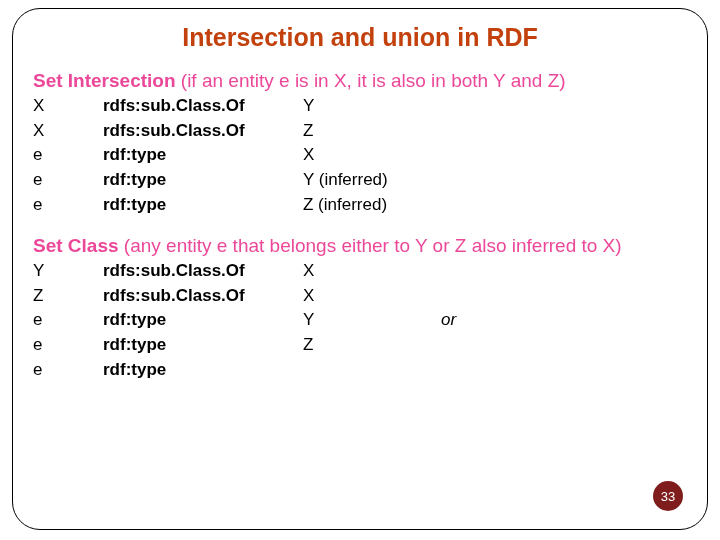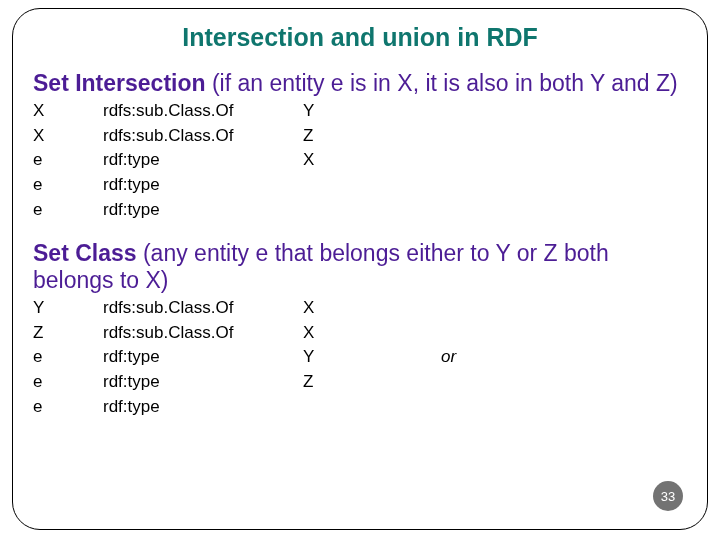--- a/index.html
+++ b/index.html
@@ -18,50 +18,50 @@
     width: 696px;
     height: 522px;
     border: 1.5px solid #000;
     border-radius: 28px;
     padding: 14px 20px 20px 20px;
   }
   .title {
     text-align: center;
     font-size: 25px;
     font-weight: bold;
-    color: #0f766e;
+    color: #c2410c;
     margin-bottom: 18px;
   }
   .section-head {
-    font-size: 23px;
-    color: #4c1d95;
+    font-size: 19px;
+    color: #ec4899;
     margin-bottom: 2px;
   }
   .section-head b { font-weight: bold; }
   .triples {
     margin-bottom: 18px;
   }
   .row {
     display: flex;
     font-size: 17px;
     color: #000;
     line-height: 1.45;
   }
   .c1 { width: 70px; flex: 0 0 70px; }
-  .c2 { width: 200px; flex: 0 0 200px; }
+  .c2 { width: 200px; flex: 0 0 200px; font-weight: bold; }
   .c3 { width: 120px; flex: 0 0 120px; }
   .c4 { flex: 0 0 auto; padding-left: 18px; font-style: italic; }
   .page-num {
     position: absolute;
     right: 24px;
     bottom: 18px;
     width: 30px;
     height: 30px;
     border-radius: 50%;
-    background: #737373;
+    background: #7f1d1d;
     color: #fff;
     font-size: 13px;
     display: flex;
     align-items: center;
     justify-content: center;
   }
 </style>
 </head>
 <body>
 
@@ -87,31 +87,33 @@
     </div>
     <div class="row">
       <span class="c1">e</span>
       <span class="c2">rdf:type</span>
       <span class="c3">X</span>
       <span class="c4"></span>
     </div>
     <div class="row">
       <span class="c1">e</span>
       <span class="c2">rdf:type</span>
+      <span class="c3">Y (inferred)</span>
       <span class="c4"></span>
     </div>
     <div class="row">
       <span class="c1">e</span>
       <span class="c2">rdf:type</span>
+      <span class="c3">Z (inferred)</span>
       <span class="c4"></span>
     </div>
   </div>
 
   <div class="section-head">
-    <b>Set Class</b><span> (any entity e that belongs either to Y or Z both belongs to X)</span>
+    <b>Set Class</b><span> (any entity e that belongs either to Y or Z also inferred to X)</span>
   </div>
   <div class="triples">
     <div class="row">
       <span class="c1">Y</span>
       <span class="c2">rdfs:sub.Class.Of</span>
       <span class="c3">X</span>
       <span class="c4"></span>
     </div>
     <div class="row">
       <span class="c1">Z</span>

